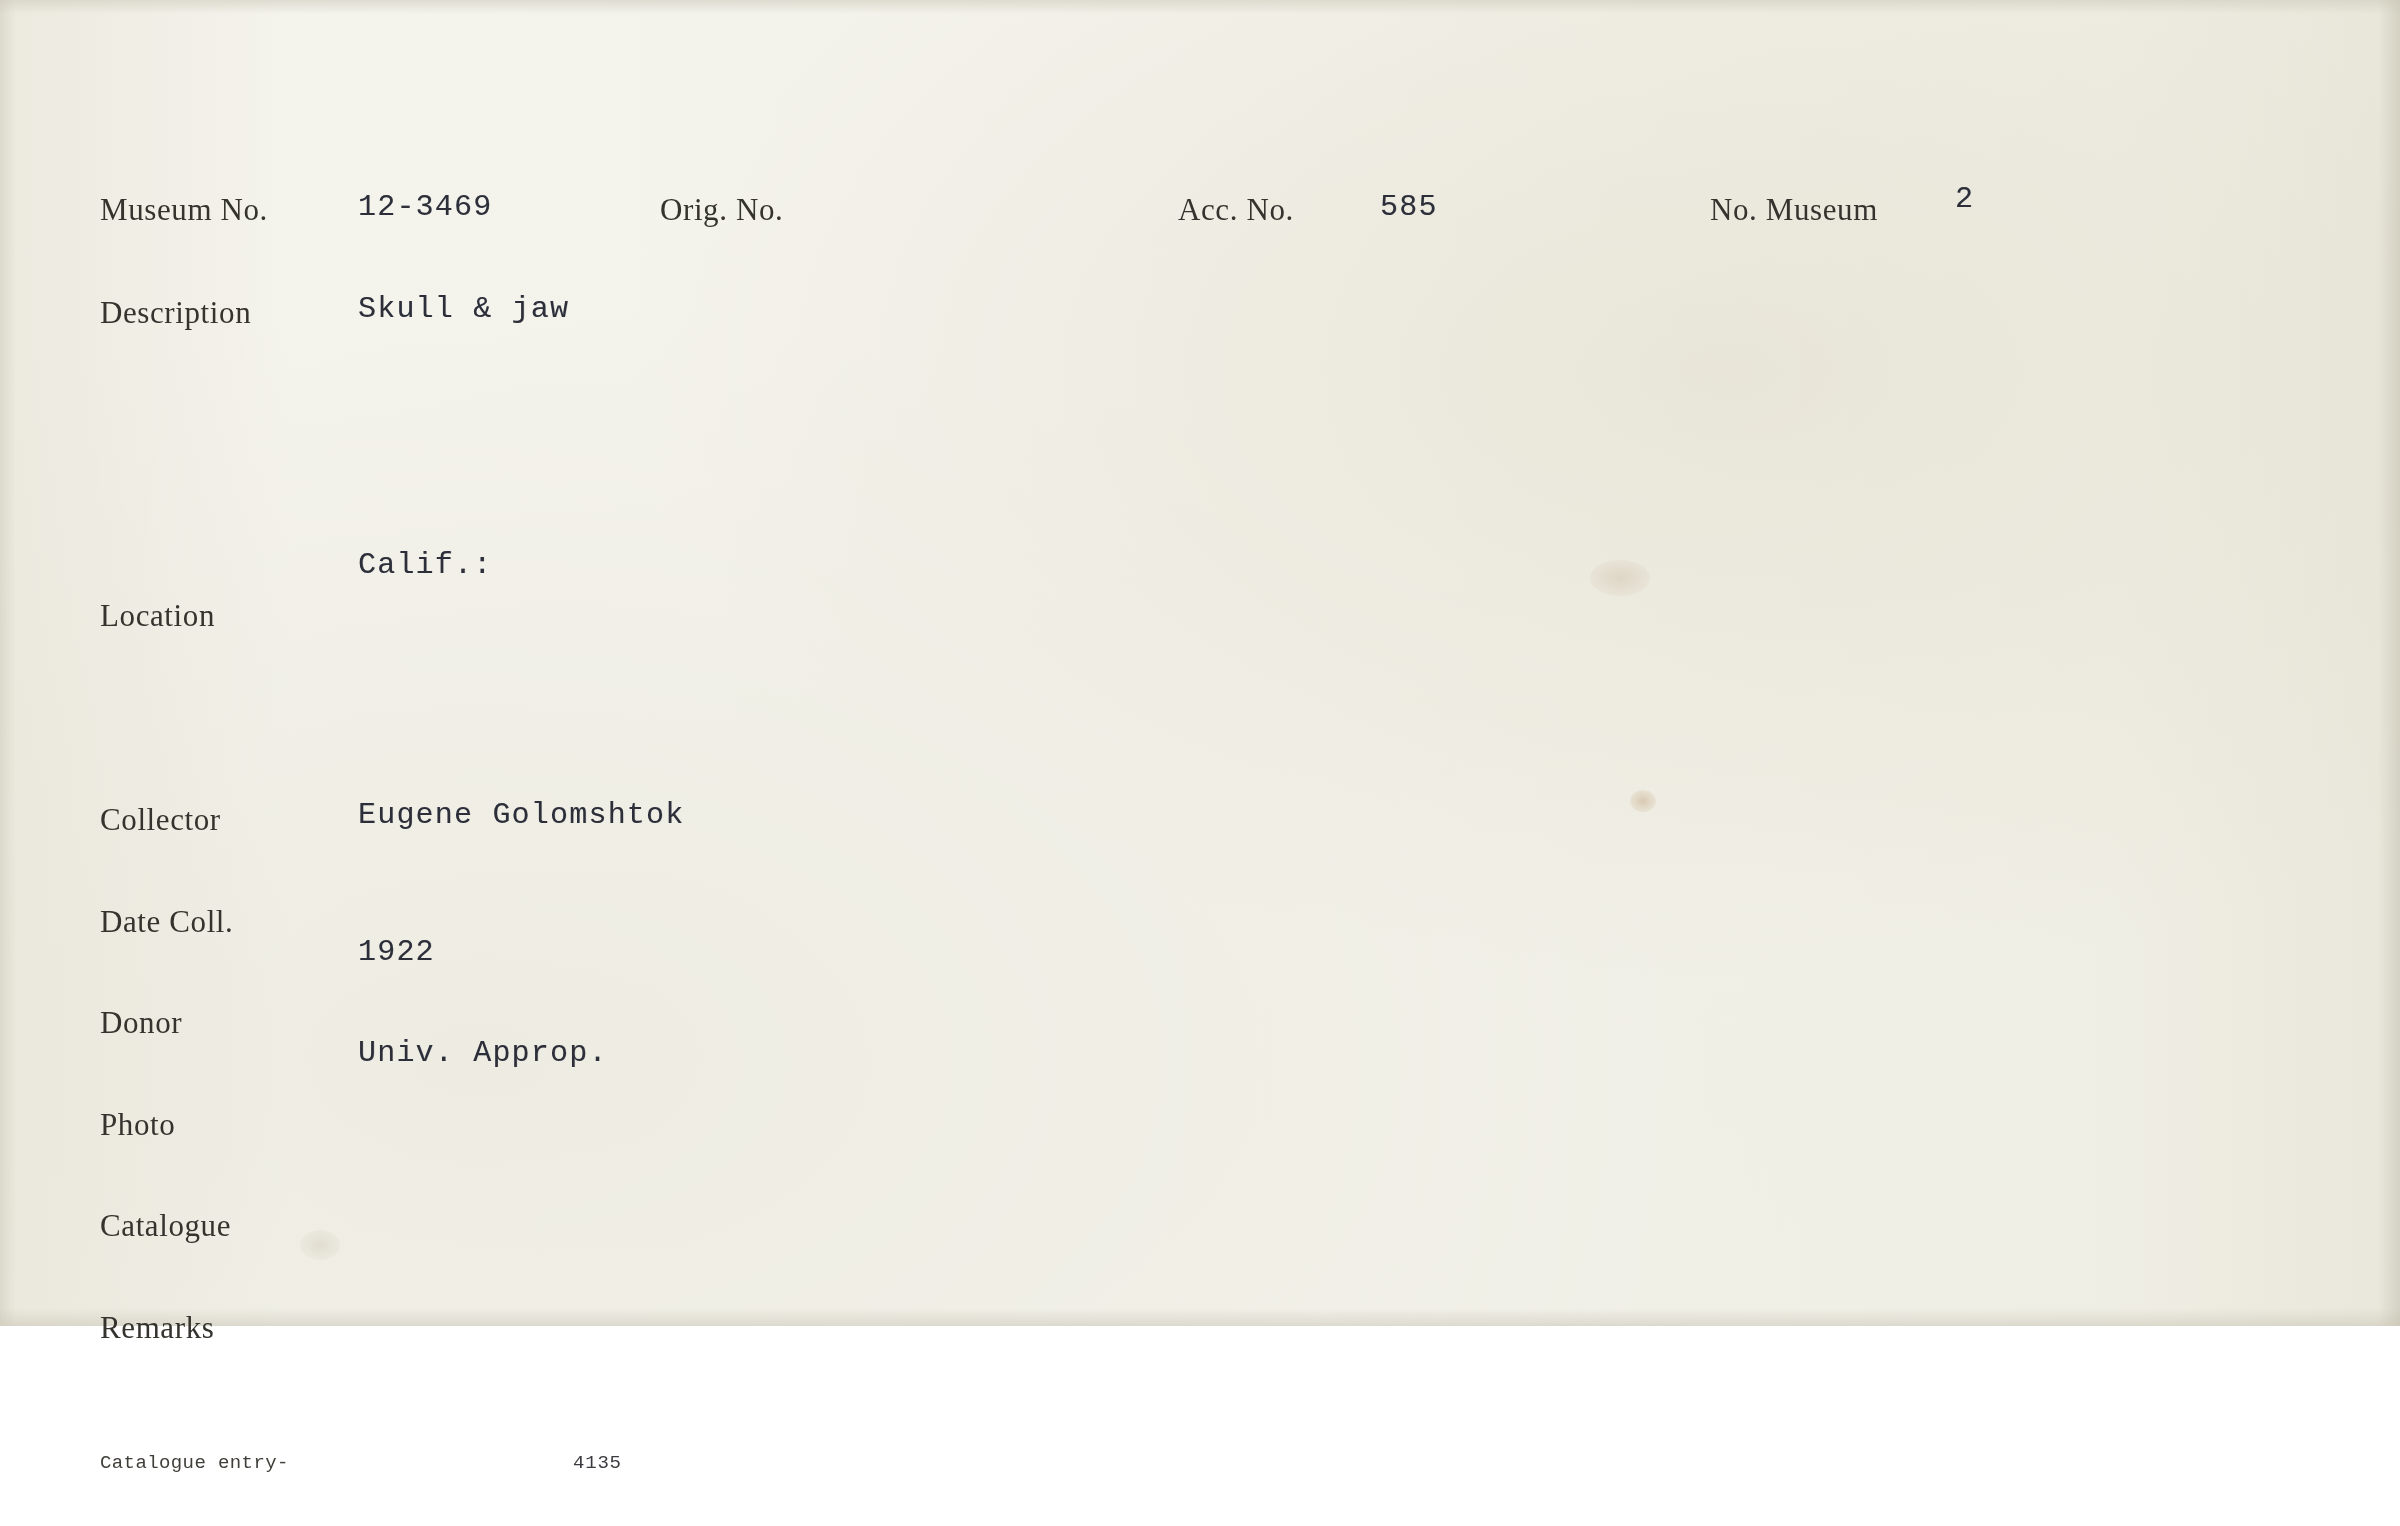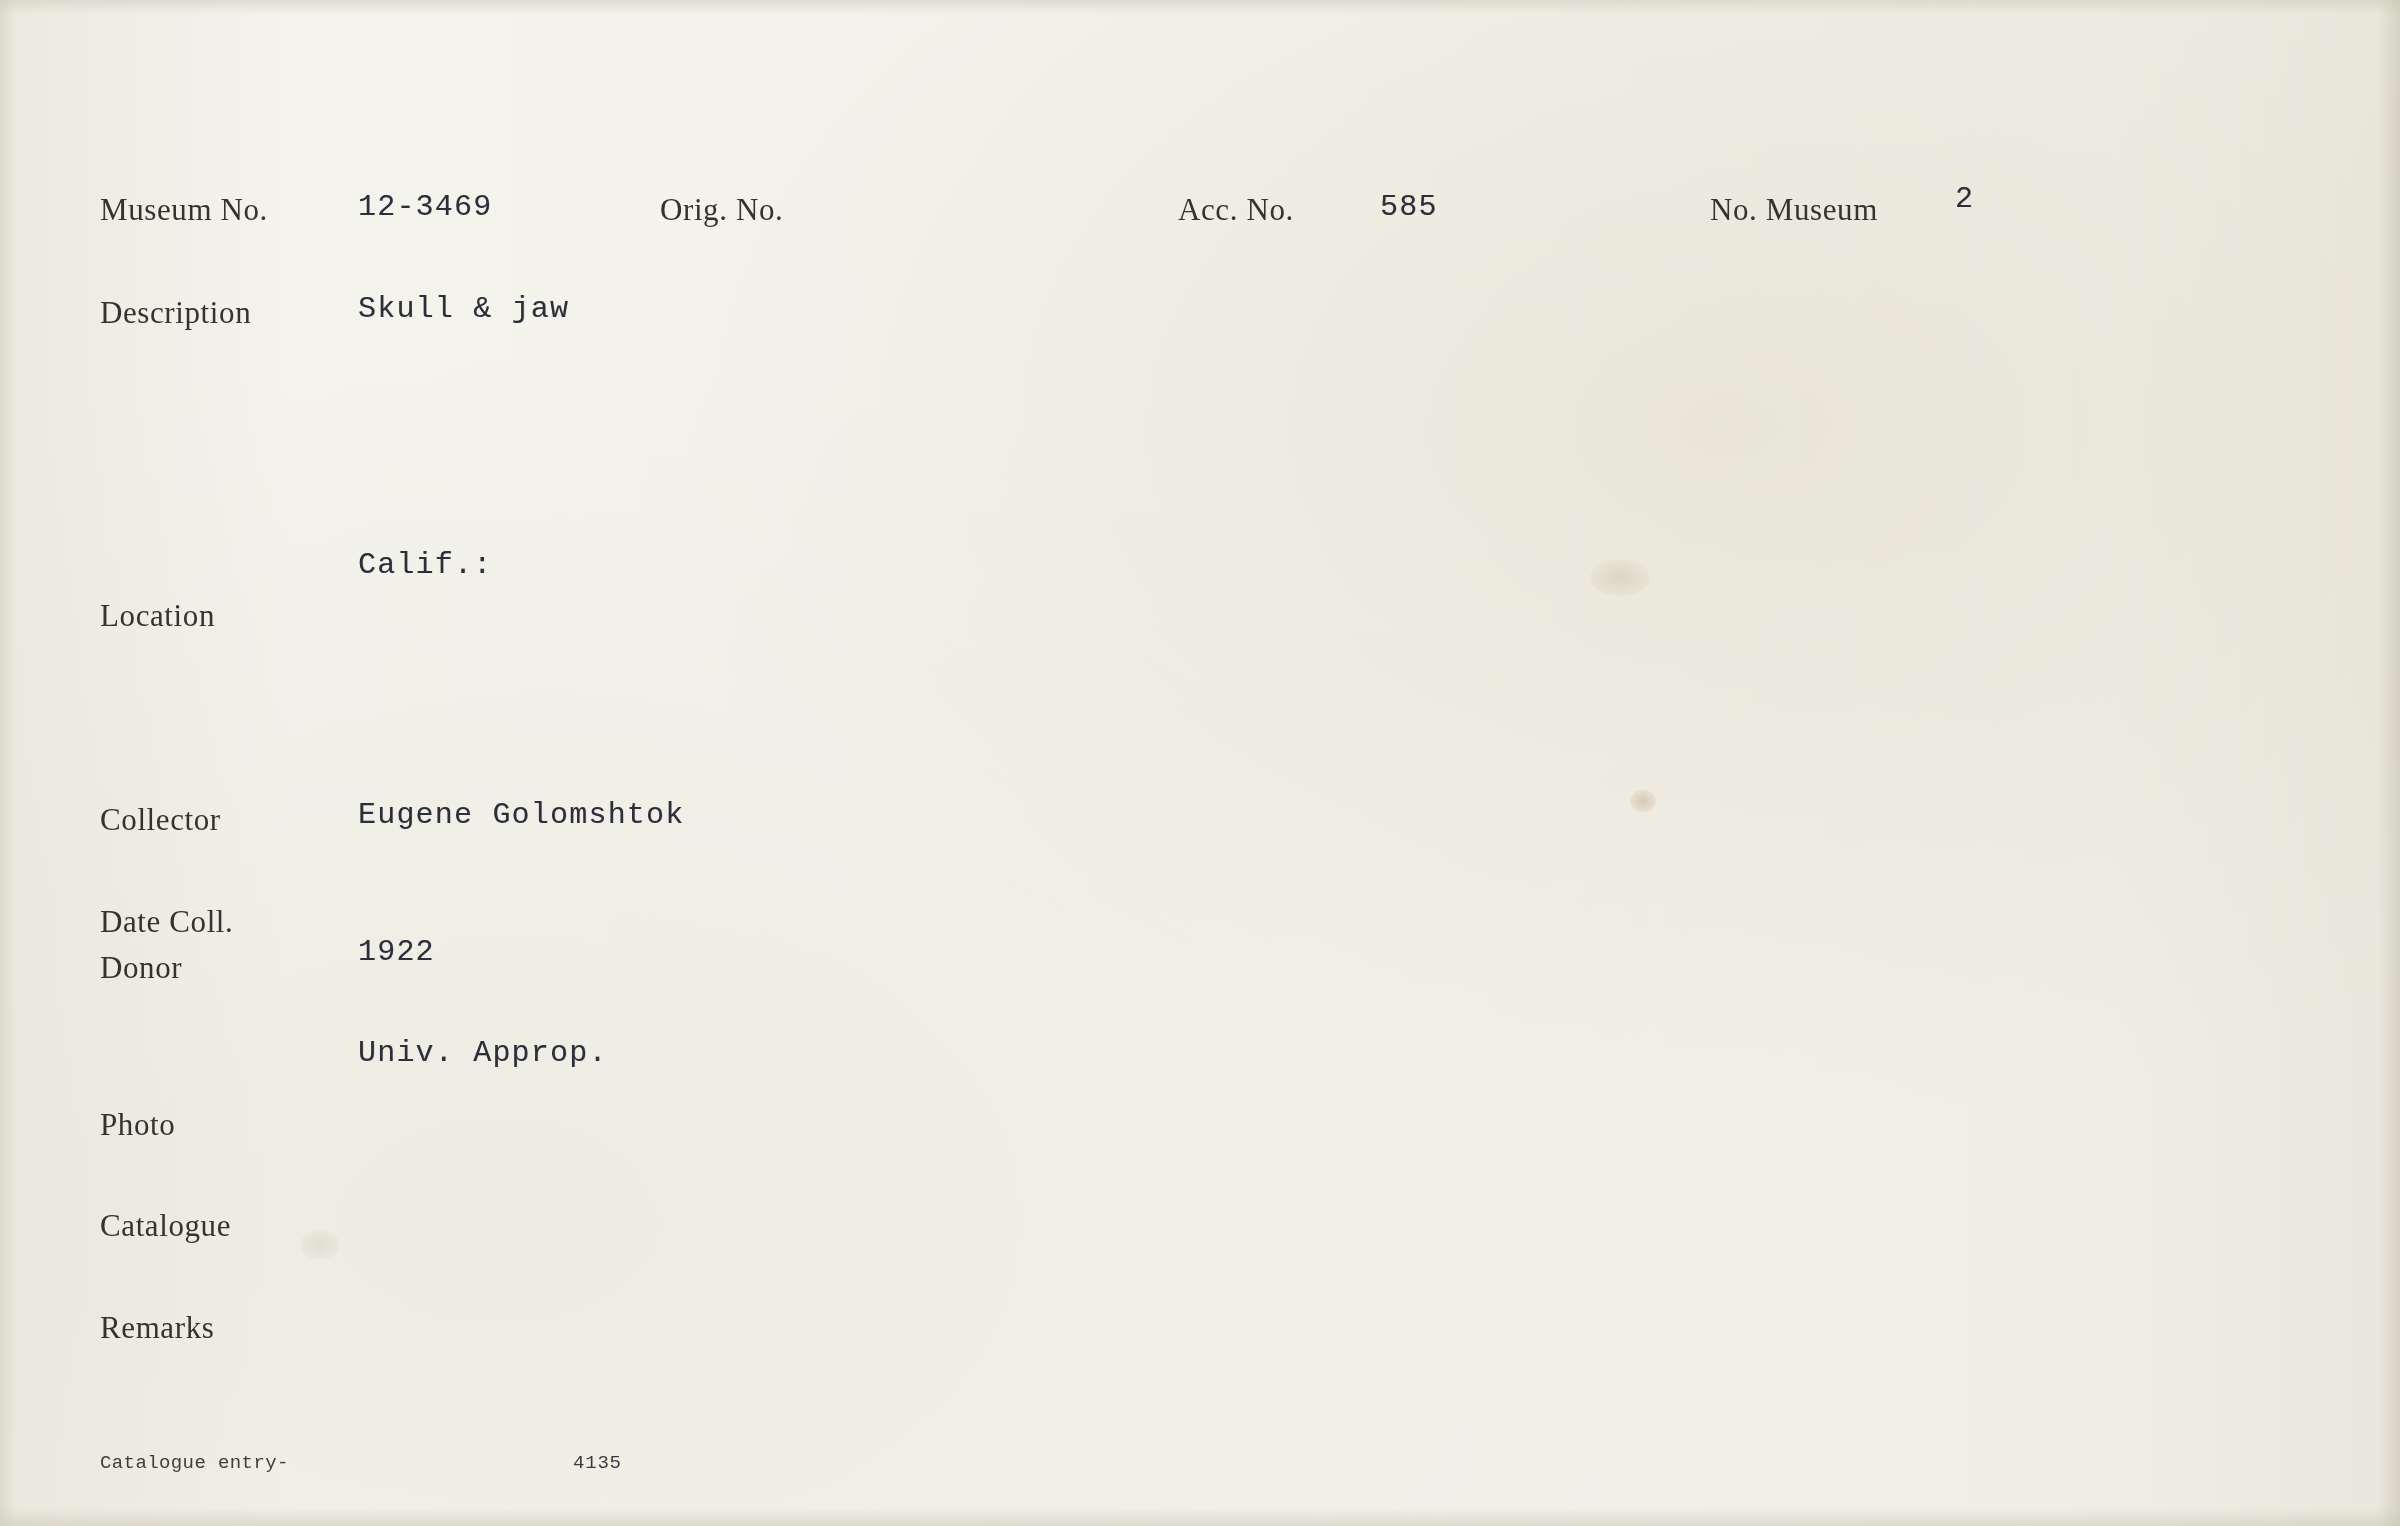--- a/index.html
+++ b/index.html
@@ -9,21 +9,21 @@
   }
   body {
     width: 2400px;
     height: 1526px;
     overflow: hidden;
     font-family: "Liberation Serif", serif;
   }
   .card {
     position: relative;
     width: 2400px;
-    height: 1526px;
+    height: 1326px;
     background: #f2f1e9;
     background-image:
       radial-gradient(ellipse at 72% 28%, rgba(226,222,205,0.55) 0%, rgba(242,241,233,0) 45%),
       radial-gradient(ellipse at 20% 80%, rgba(230,228,214,0.45) 0%, rgba(242,241,233,0) 50%),
       linear-gradient(90deg, #eceadf 0%, #f4f3ec 12%, #f3f2ea 55%, #efeee4 88%, #e9e7db 100%);
     box-sizing: border-box;
     padding-left: 39px;
   }
   
   .edge-top {
@@ -93,21 +93,21 @@
 
   
   .l-museum   { left: 100px; top: 192px; }
   .l-orig     { left: 660px; top: 192px; }
   .l-acc      { left: 1178px; top: 192px; }
   .l-pieces   { left: 1710px; top: 192px; }
   .l-desc     { left: 100px; top: 295px; }
   .l-loc      { left: 100px; top: 598px; }
   .l-coll     { left: 100px; top: 802px; }
   .l-datecoll { left: 100px; top: 904px; }
-  .l-donor    { left: 100px; top: 950px; }
+  .l-donor    { left: 100px; top: 1005px; }
   .l-photo    { left: 100px; top: 1107px; }
   .l-pub      { left: 100px; top: 1208px; }
   .l-remarks  { left: 100px; top: 1310px; }
   .l-catentry { left: 100px; top: 1452px; }
 
   
   .v-museum   { left: 358px; top: 190px; }
   .v-acc      { left: 1380px; top: 190px; }
   .v-pieces   { left: 1955px; top: 182px; }
   .v-desc     { left: 358px; top: 292px; }

